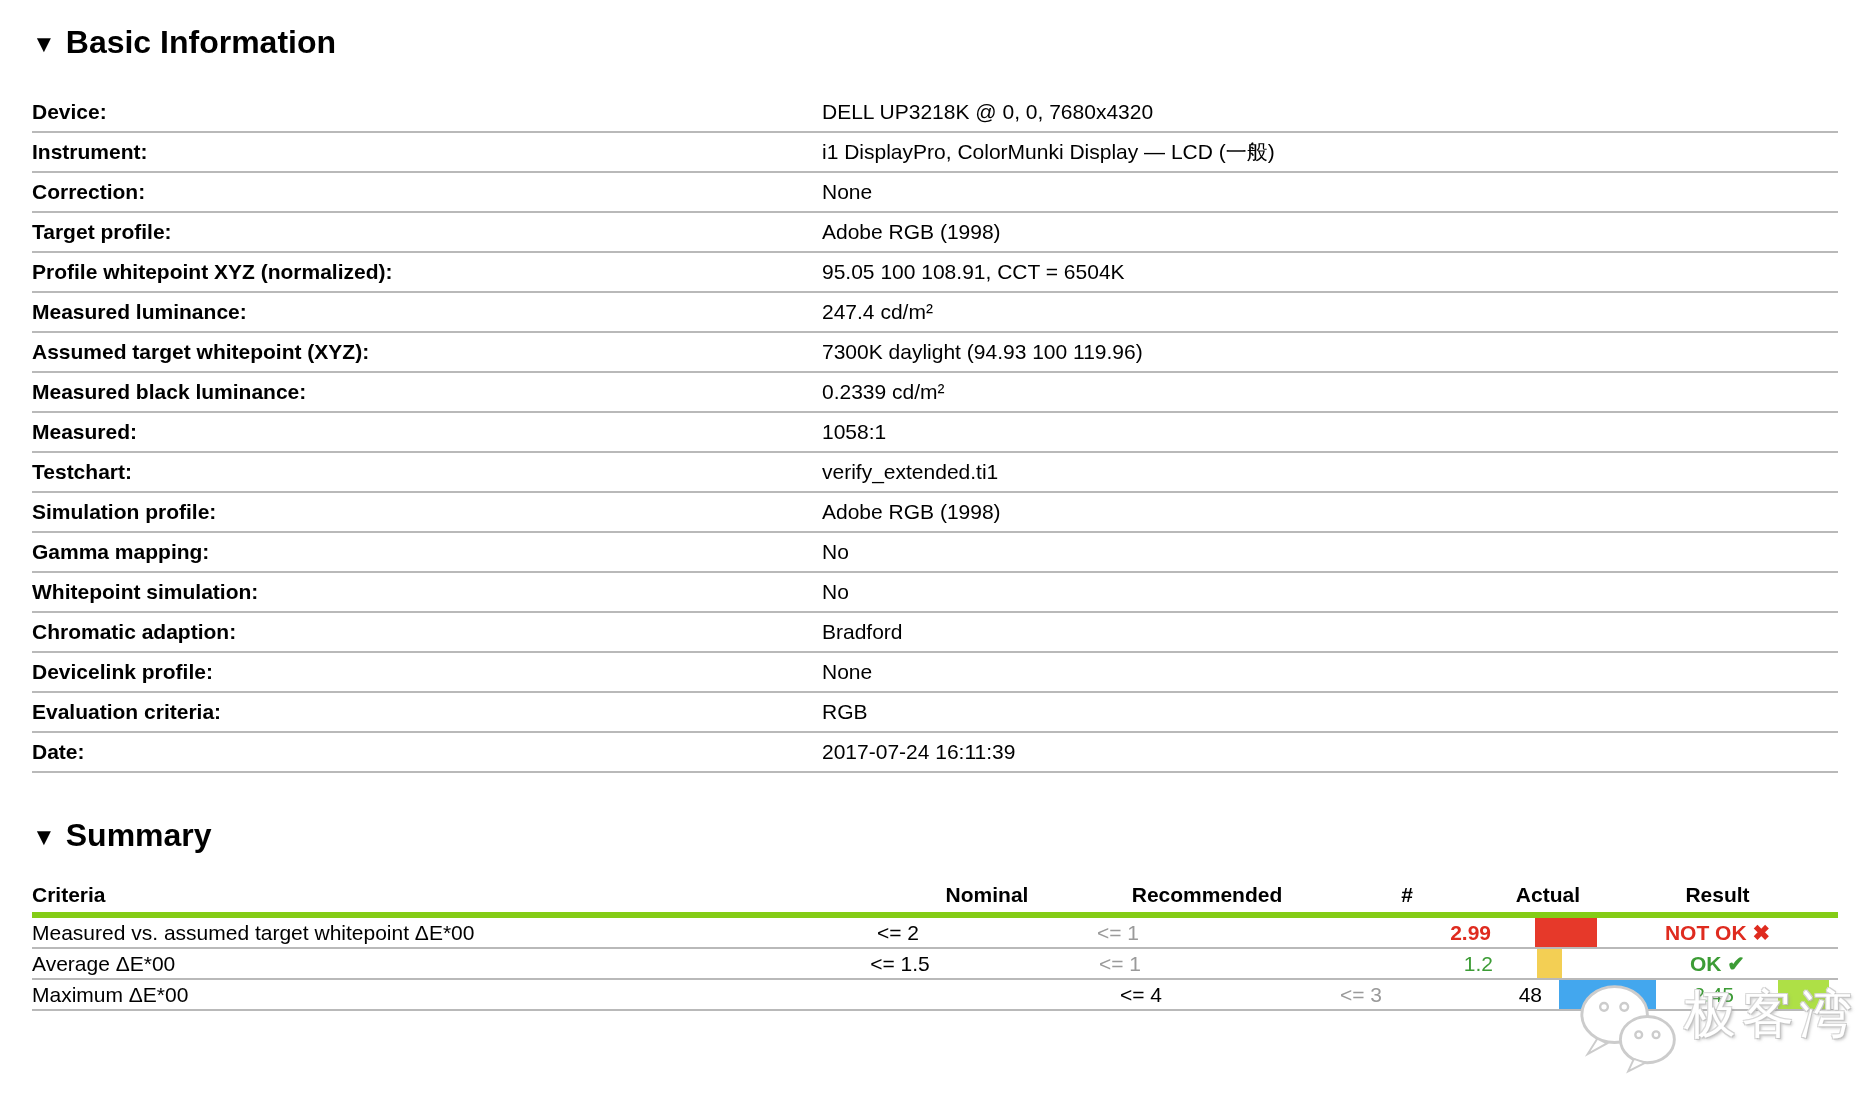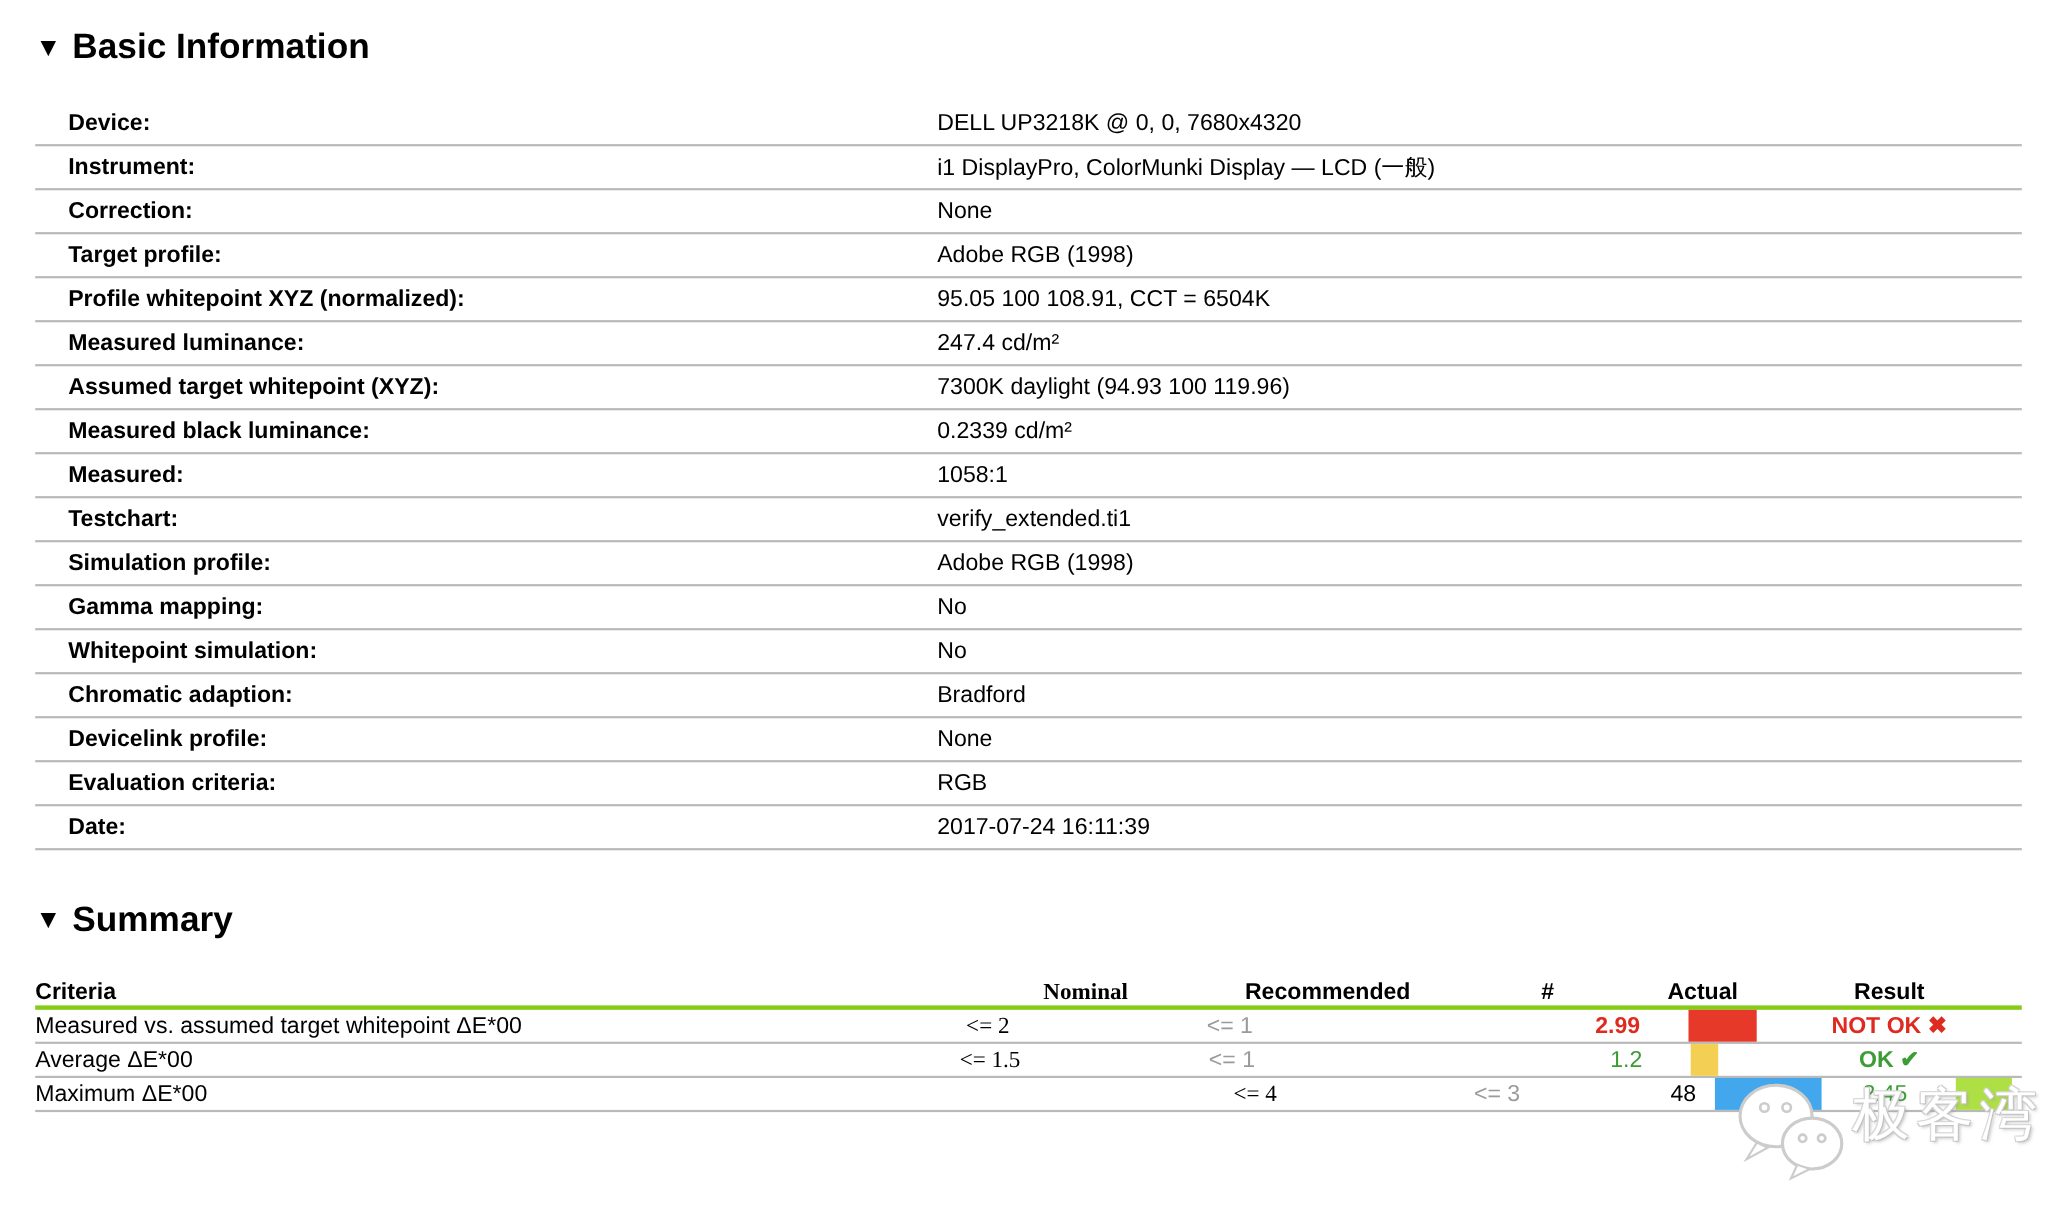--- a/index.html
+++ b/index.html
@@ -23,32 +23,32 @@
   #summary-header { margin-top: 44px; margin-bottom: 24px; }
 
   
   .bi-table { width: 1806px; }
   .bi-row {
     display: flex; align-items: center;
     height: 40px;
     border-bottom: 2px solid #b9b9b9;
     font-size: 21px;
   }
-  .bi-label { flex: 0 0 790px; font-weight: bold; margin-left: 30px; }
+  .bi-label { flex: 0 0 790px; font-weight: bold; }
   .bi-value { flex: 1; }
 
   
   .s-table { width: 1806px; }
   .s-row { display: flex; align-items: stretch; font-size: 21px; }
   .s-row > div { display: flex; align-items: center; }
-  .s-head { height: 40px; border-bottom: 4px solid #84cc16; font-weight: bold; align-items: flex-end; }
+  .s-head { height: 40px; border-bottom: 6px solid #84cc16; font-weight: bold; }
   .s-body-row { height: 31px; border-bottom: 2px solid #b9b9b9; }
 
   .cell-criteria { flex: 1 1 auto; justify-content: flex-start; }
-  .cell-nominal  { flex: 0 0 150px; justify-content: center; font-family: Liberation Serif, serif; }
+  .cell-nominal  { flex: 0 0 150px; justify-content: center; }
   .cell-rec      { flex: 0 0 290px; justify-content: center; }
   .cell-count    { flex: 0 0 150px; justify-content: flex-end; }
   .cell-actual   { flex: 0 0 95px;  justify-content: flex-end; padding-right: 17px; }
   .cell-swatch   { flex: 0 0 87px;  justify-content: flex-start; }
   .cell-result   { flex: 0 0 241px; justify-content: center; }
 
   .s-head .cell-count { justify-content: center; padding-right: 40px; }
 
   .muted { color: #9a9a9a; }
   .good  { color: #3c9c35; }

